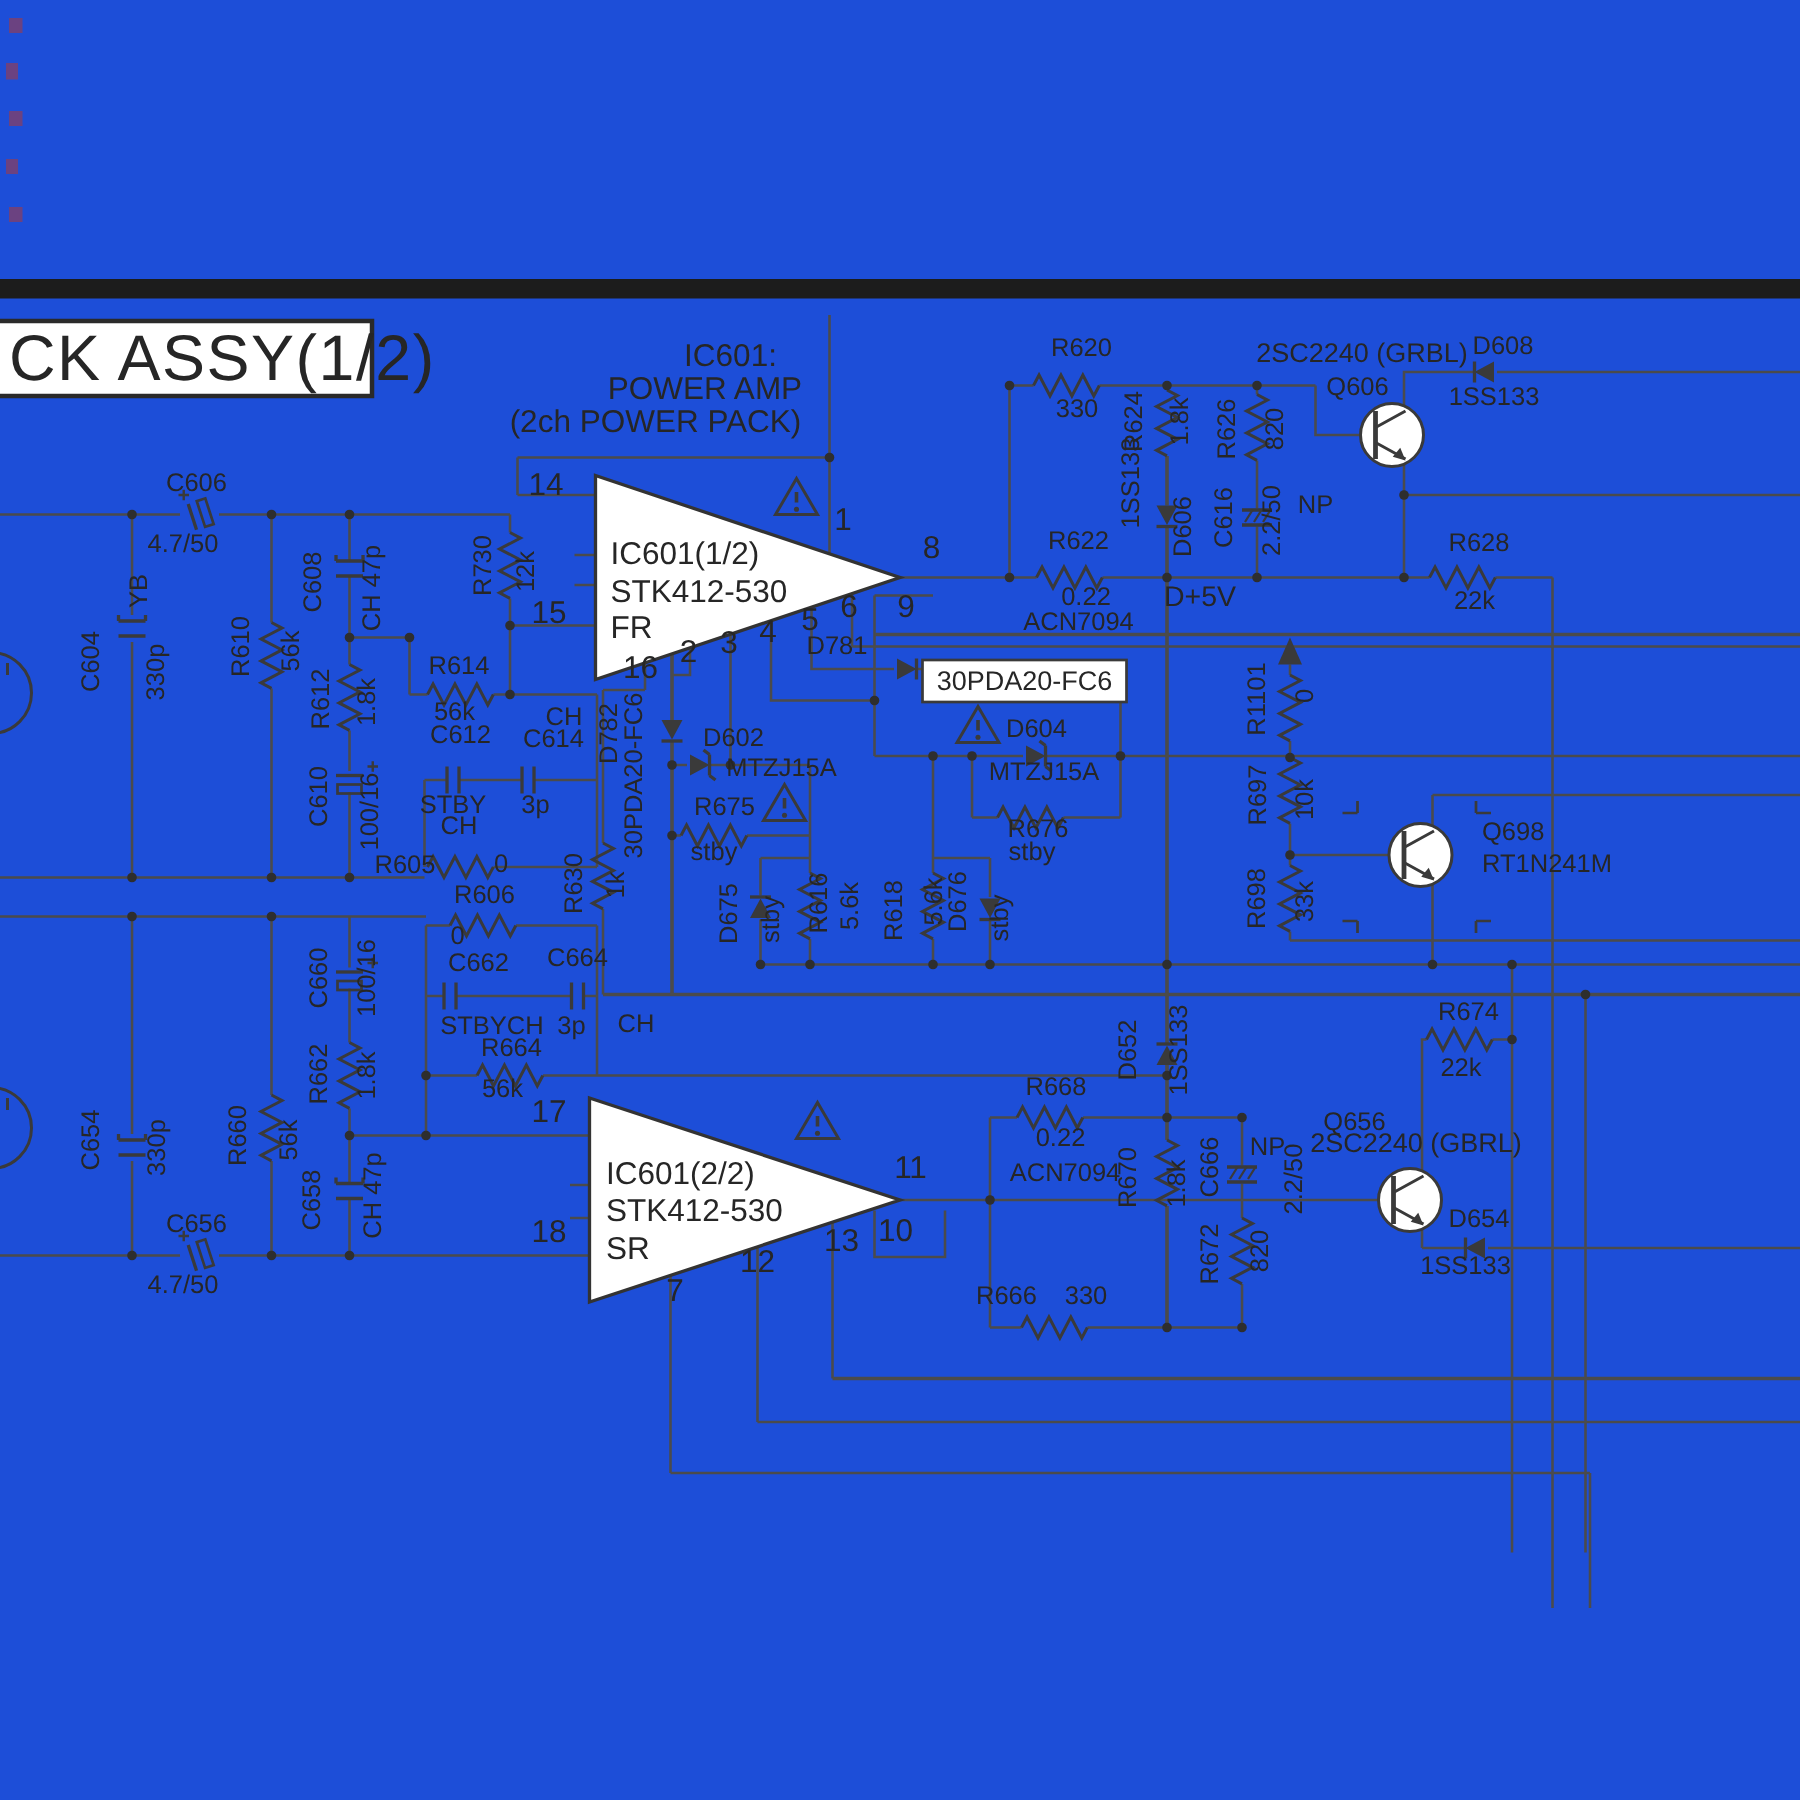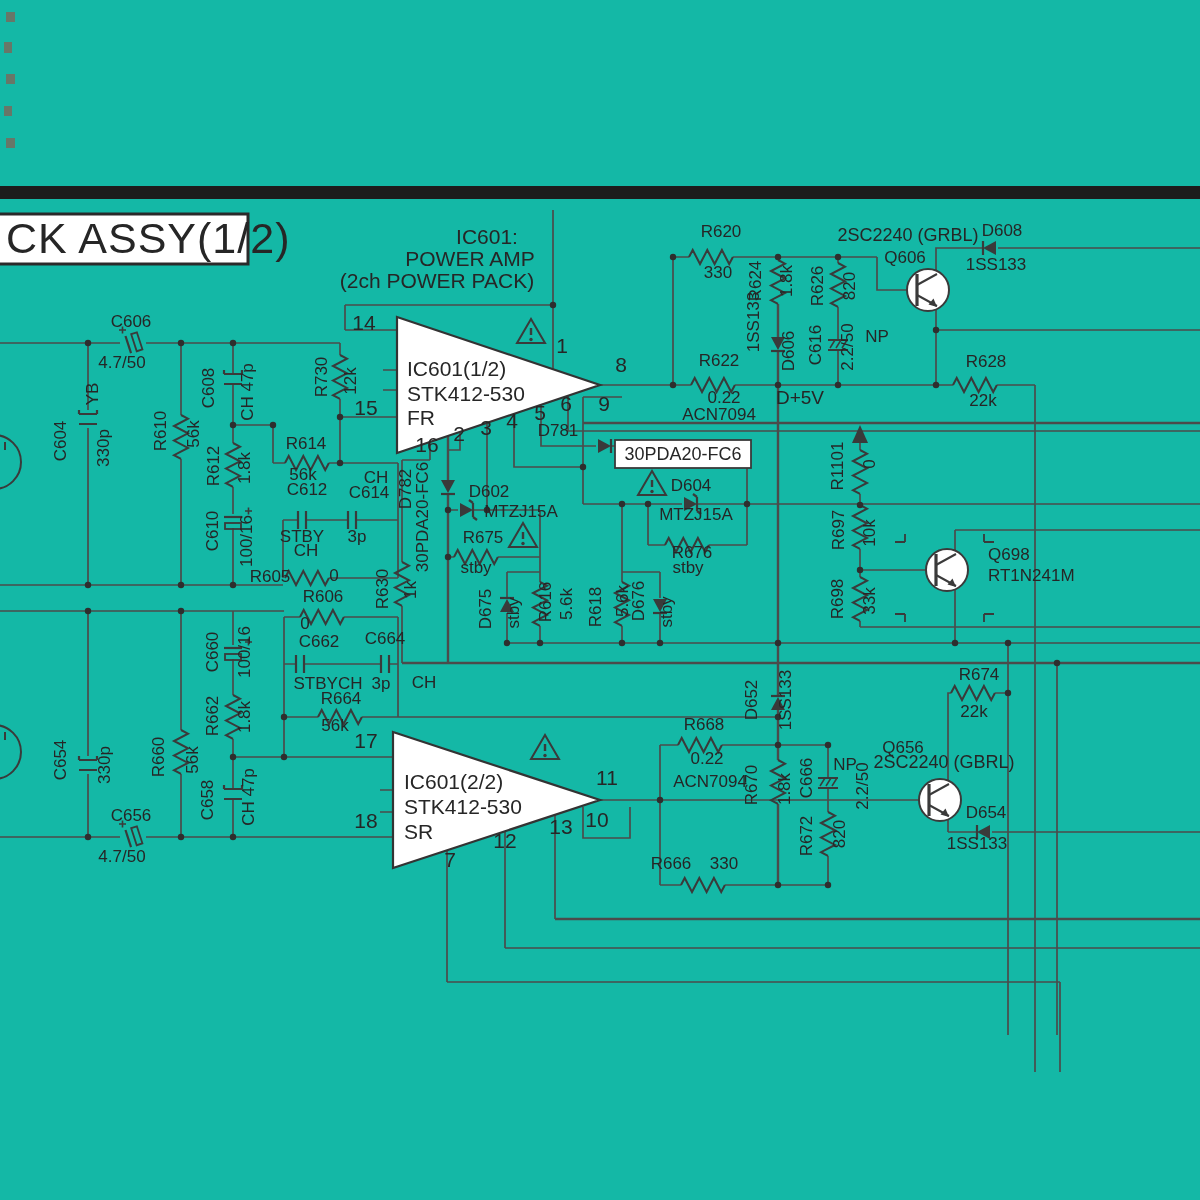--- a/index.html
+++ b/index.html
@@ -1,16 +1,16 @@
 <!DOCTYPE html>
 <html><head>
 <meta charset="utf-8">
 <style>
   html,body{margin:0;padding:0;background:#fff;}
-  .page{position:relative;width:1200px;height:1200px;background:#14b8a6;overflow:hidden;
+  .page{position:relative;width:1200px;height:1200px;background:#1d4ed8;overflow:hidden;
         font-family:"Liberation Sans","DejaVu Sans",sans-serif;}
   svg{position:absolute;left:0;top:0;}
   text{fill:#262626;}
   .ttl{font-size:43px;letter-spacing:1px;}
   .hd{font-size:21px;}
   .amp{font-size:21px;}
 </style>
 </head>
 <body>
 

